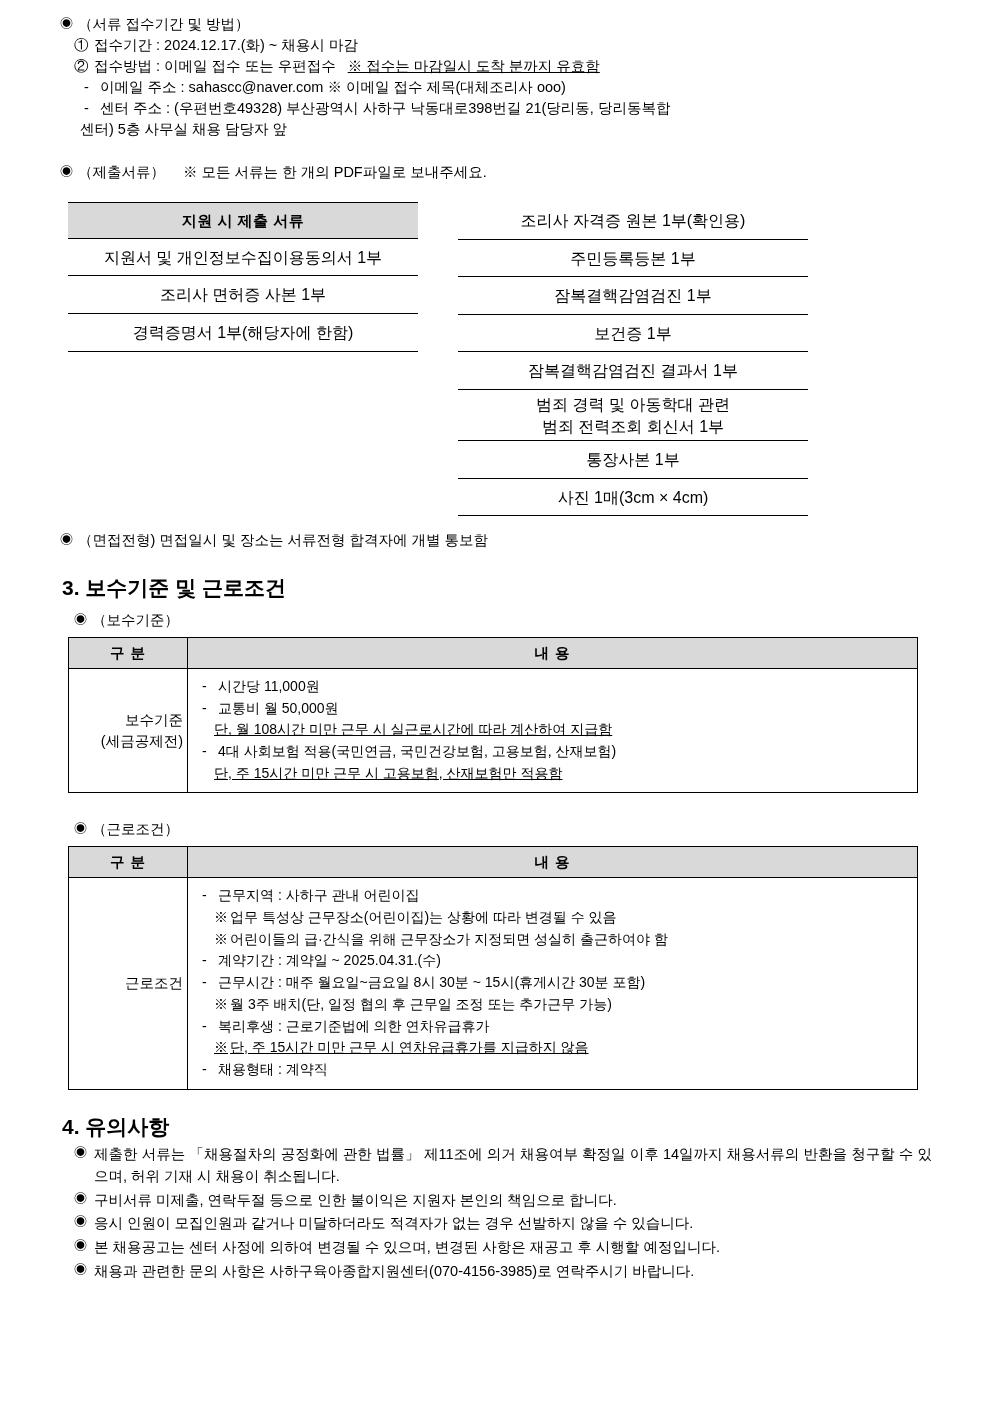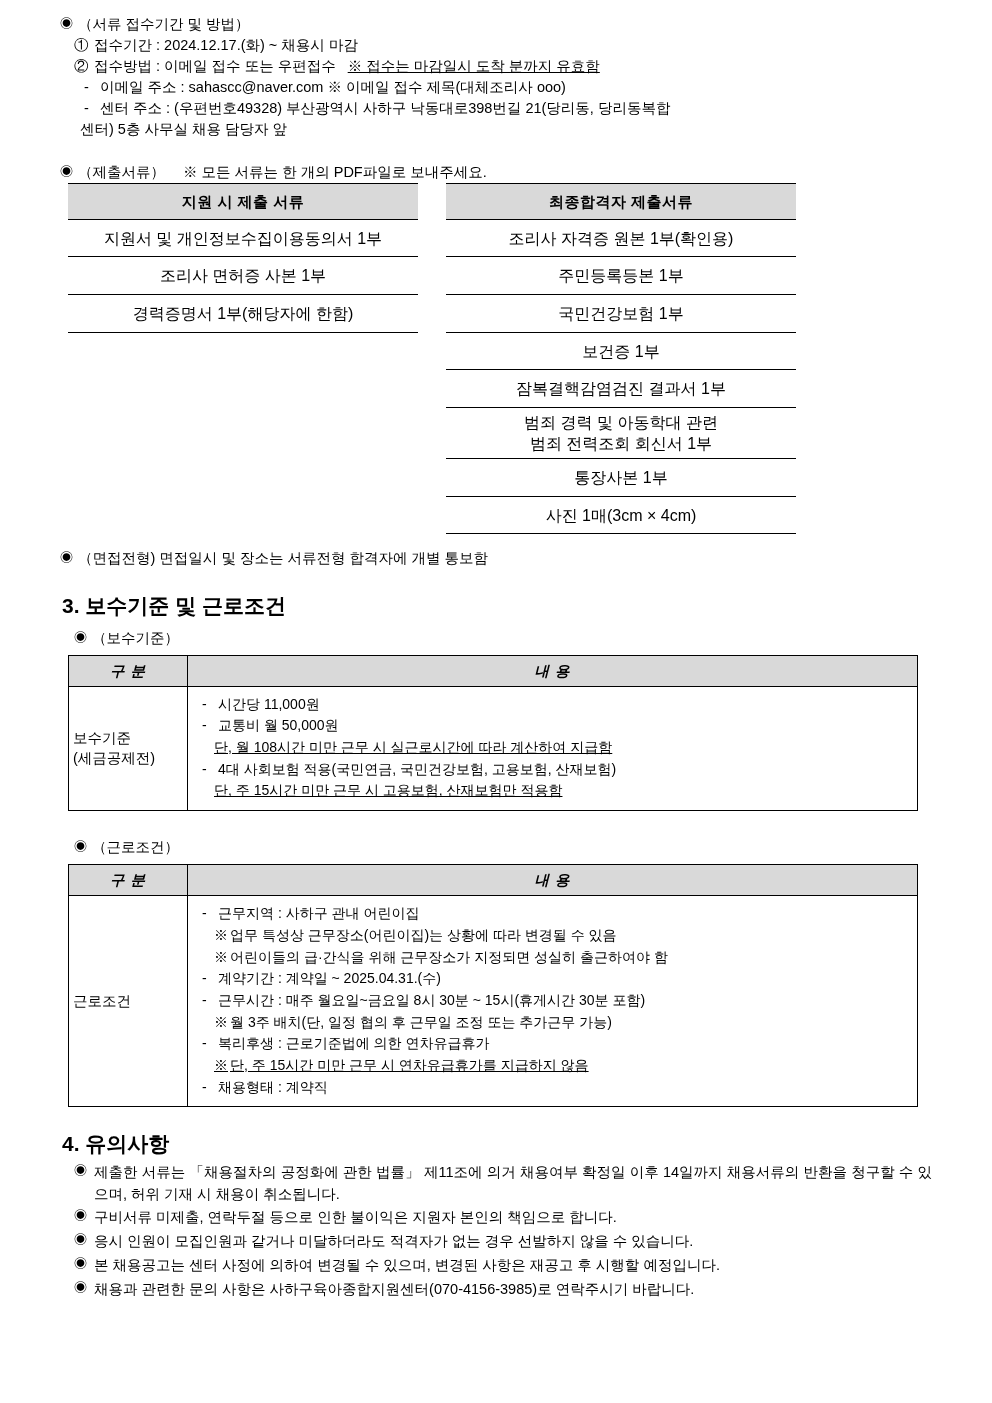--- a/index.html
+++ b/index.html
@@ -61,23 +61,23 @@
   .u { text-decoration: underline; }
 
   .sp-6 { height: 6px; }
   .sp-14 { height: 14px; }
   .sp-22 { height: 22px; }
   .sp-26 { height: 26px; }
 
   
   .doc-tables {
     display: flex;
-    gap: 28px;
+    gap: 40px;
     margin-left: 8px;
-    margin-top: 0;
+    margin-top: 19px;
   }
   .doc-col {
     flex: 0 0 350px;
   }
   .doc-head {
     border-top: 1.6px solid #000;
     border-bottom: 1px solid #000;
     background: #d9d9d9;
     text-align: center;
     font-weight: bold;
@@ -104,25 +104,24 @@
   }
   .gn-table th, .gn-table td {
     border: 1px solid #000;
   }
   .gn-table th {
     background: #d9d9d9;
     font-weight: bold;
     padding: 5px 0 4px 0;
     font-size: 14.5px;
     letter-spacing: 1px;
-    font-style: italic;
   }
   .gn-head-left { width: 118px; }
   .gn-cell-left {
-    text-align: left;
+    text-align: right;
     vertical-align: middle;
     font-size: 14.5px;
     line-height: 1.4;
     padding: 4px;
   }
   .gn-cell-right {
     padding: 7px 10px 8px 14px;
     font-size: 14px;
     line-height: 1.55;
   }
@@ -210,24 +209,23 @@
 
   <div class="doc-tables">
     <div class="doc-col">
       <div class="doc-head">지원 시 제출 서류</div>
       <div class="doc-cell">지원서 및 개인정보수집이용동의서 1부</div>
       <div class="doc-cell">조리사 면허증 사본 1부</div>
       <div class="doc-cell">경력증명서 1부(해당자에 한함)</div>
     </div>
 
     <div class="doc-col">
-      <div class="doc-head">최종합격자 제출서류</div>
       <div class="doc-cell">조리사 자격증 원본 1부(확인용)</div>
       <div class="doc-cell">주민등록등본 1부</div>
-      <div class="doc-cell">국민건강보험 1부</div>
+      <div class="doc-cell">잠복결핵감염검진 1부</div>
       <div class="doc-cell">보건증 1부</div>
       <div class="doc-cell">잠복결핵감염검진 결과서 1부</div>
       <div class="doc-cell two-line" style="white-space:pre-line;">범죄 경력 및 아동학대 관련
 범죄 전력조회 회신서 1부</div>
       <div class="doc-cell">통장사본 1부</div>
       <div class="doc-cell">사진 1매(3cm × 4cm)</div>
     </div>
   </div>
 
   <div class="sp-14"></div>

